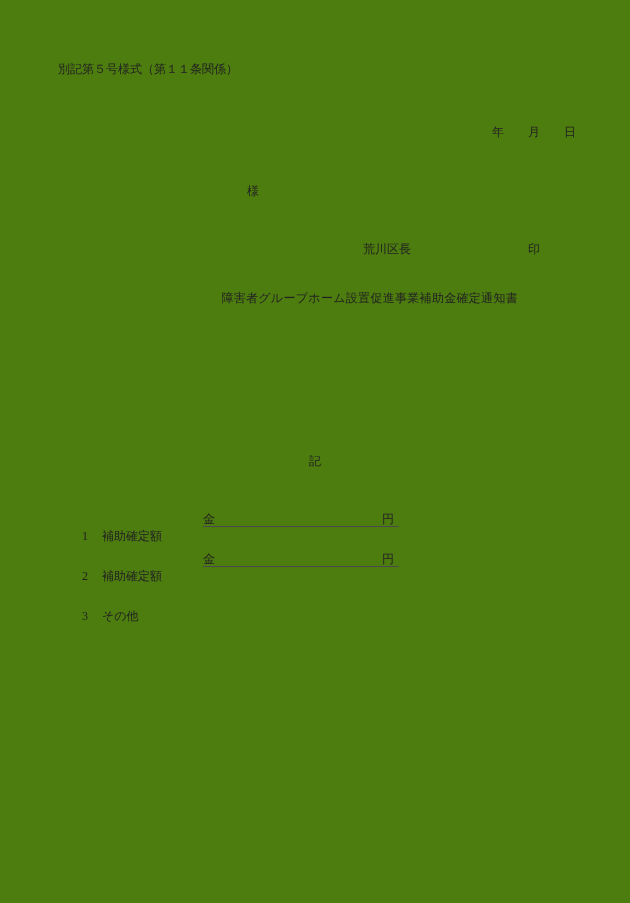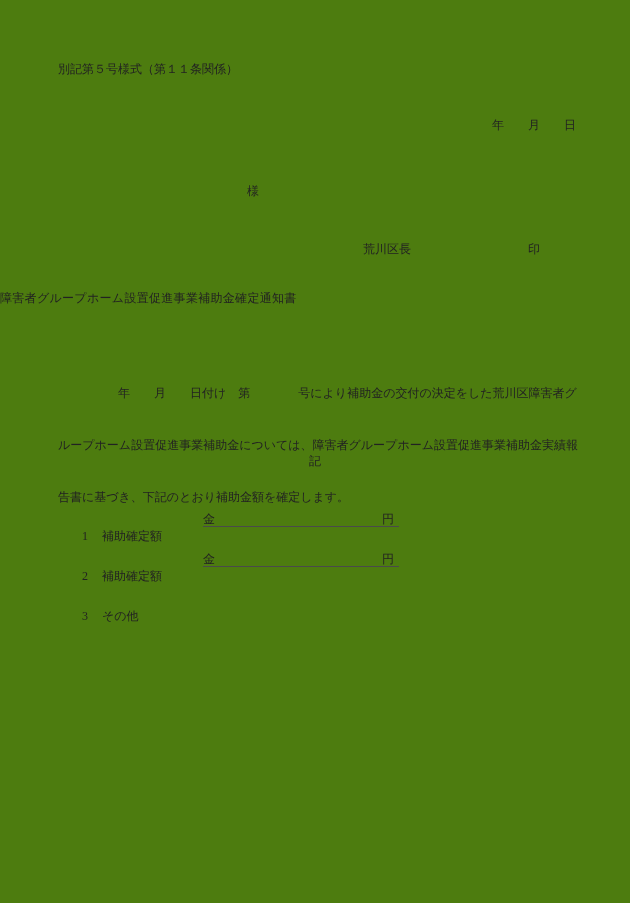--- a/index.html
+++ b/index.html
@@ -17,25 +17,25 @@
     font-size: 12px;
     color: #222222;
     overflow: hidden;
   }
   .abs {
     position: absolute;
     white-space: pre;
     line-height: 16px;
   }
   .form-number   { left: 58px;  top: 61px; }
-  .date-line     { right: 54px; top: 117px; }
+  .date-line     { right: 54px; top: 124px; }
   .addressee     { left: 247px; top: 183px; }
   .issuer        { left: 363px; top: 241px; }
   .seal          { left: 528px; top: 241px; }
-  .doc-title     { left: 0; width: 518px; top: 290px; text-align: left; letter-spacing: 0.3px; }
+  .doc-title     { left: 0; width: 518px; top: 290px; text-align: right; letter-spacing: 0.3px; }
   .body-par      { left: 58px; top: 351px; width: 522px; }
   .body-line     { white-space: pre; line-height: 20px; }
   .record-marker { left: 0; width: 630px; top: 453px; text-align: center; }
   .item-row      { left: 70px; width: 500px; height: 16px; }
   .item-row-1    { top: 512px; }
   .item-row-2    { top: 552px; }
   .item-row-3    { top: 592px; }
   .item-no       { display: inline-block; }
   .item-label    { margin-left: 14px; }
   .amount-field {
@@ -62,25 +62,20 @@
   <div class="abs date-line">年　　月　　日</div>
 
   <div class="abs addressee">様</div>
 
   <div class="abs issuer">荒川区長</div>
 
   <div class="abs seal">印</div>
 
   <div class="abs doc-title">障害者グループホーム設置促進事業補助金確定通知書</div>
 
-  <div class="abs body-par">
-    <div class="body-line">　　　　　年　　月　　日付け　第　　　　号により補助金の交付の決定をした荒川区障害者グ</div>
-    <div class="body-line">ループホーム設置促進事業補助金については、障害者グループホーム設置促進事業補助金実績報</div>
-    <div class="body-line">告書に基づき、下記のとおり補助金額を確定します。</div>
-  </div>
 
   <div class="abs record-marker">記</div>
 
   <div class="abs item-row item-row-1">
     <span class="item-no">1</span><span class="item-label">補助確定額</span>
     <span class="amount-field">
       <span>金</span>
       <span>円</span>
     </span>
   </div>

